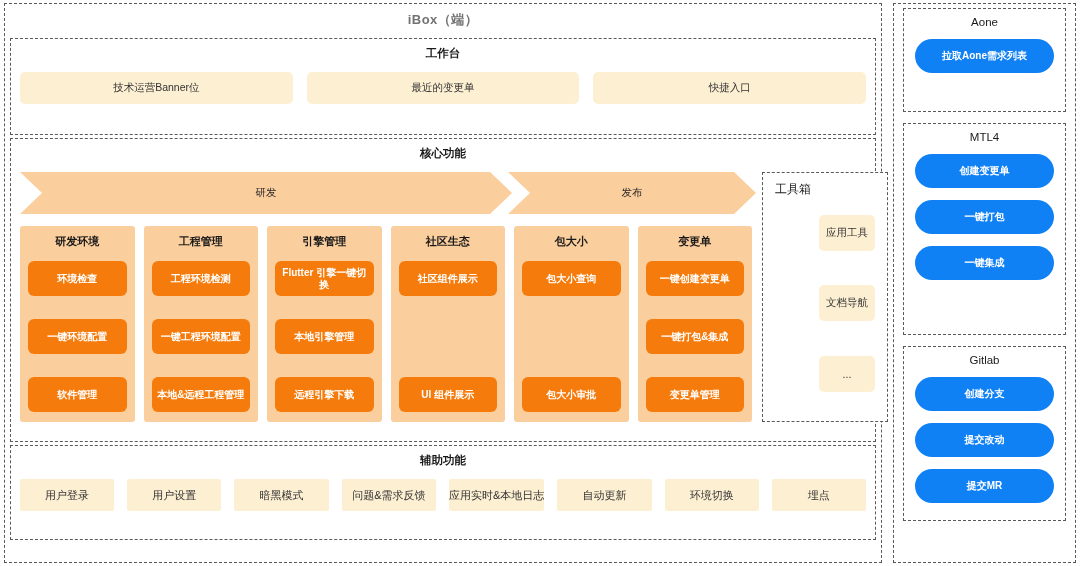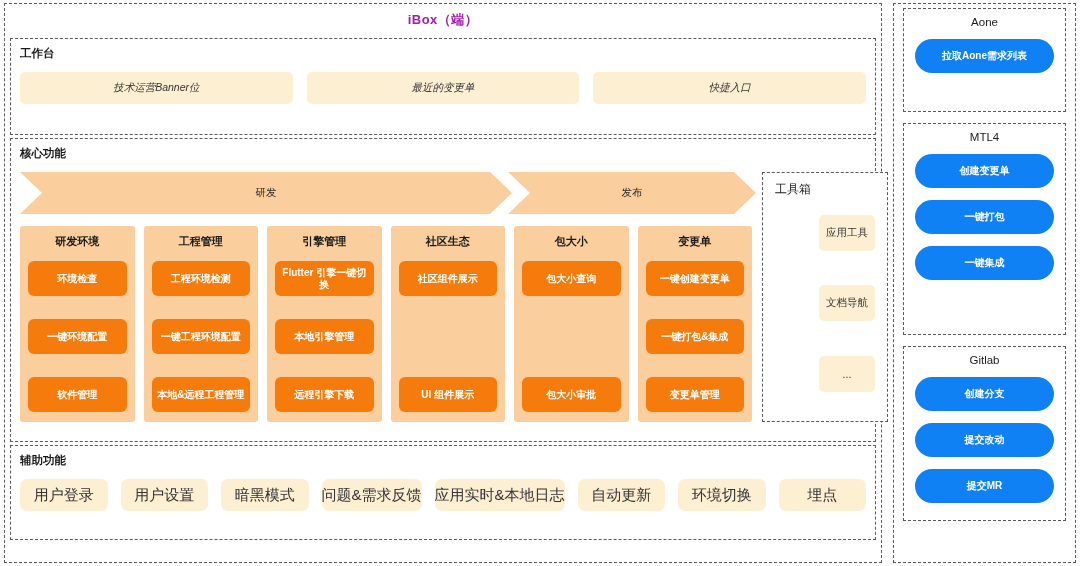--- a/index.html
+++ b/index.html
@@ -22,34 +22,35 @@
     left: 4px; top: 3px; width: 878px; height: 560px;
     padding: 4px 5px 5px 5px;
     display: flex; flex-direction: column;
   }
   .panel-title {
     text-align: center;
     font-size: 13px;
     font-weight: bold;
     letter-spacing: .5px;
     padding: 3px 0 6px 0;
-    color: #a21caf;
+    color: #737373;
   }
 
   .section { margin-top: 3px; padding: 7px 9px 10px 9px; }
   .section-title {
+    text-align: center;
     font-size: 11.5px;
     font-weight: bold;
     color: #1a1a1a;
     margin-bottom: 11px;
   }
 
   
   .sec-workbench { height: 97px; }
-  .chip-row { display: flex; justify-content: space-between; gap: 14px; font-style: italic; }
+  .chip-row { display: flex; justify-content: space-between; gap: 14px; }
   .chip {
     flex: 1 1 0;
     background: #FDEFD2;
     border-radius: 5px;
     height: 32px;
     display: flex; align-items: center; justify-content: center;
     font-size: 10.5px;
     color: #333333;
   }
 
@@ -122,24 +123,24 @@
     color: #333333;
     margin-left: 44px;
   }
 
   
   .sec-aux { height: 95px; }
   .aux-row { display: flex; justify-content: space-between; gap: 13px; }
   .aux-chip {
     flex: 1 1 0;
     background: #FDEFD2;
-    border-radius: 7px;
+    border-radius: 2px;
     height: 32px;
     display: flex; align-items: center; justify-content: center;
-    font-size: 15px;
+    font-size: 11px;
     color: #333333;
     white-space: nowrap;
   }
 
   
   .panel-right {
     position: absolute;
     left: 893px; top: 3px; width: 183px; height: 560px;
     padding: 4px 9px 8px 9px;
     display: flex; flex-direction: column;

